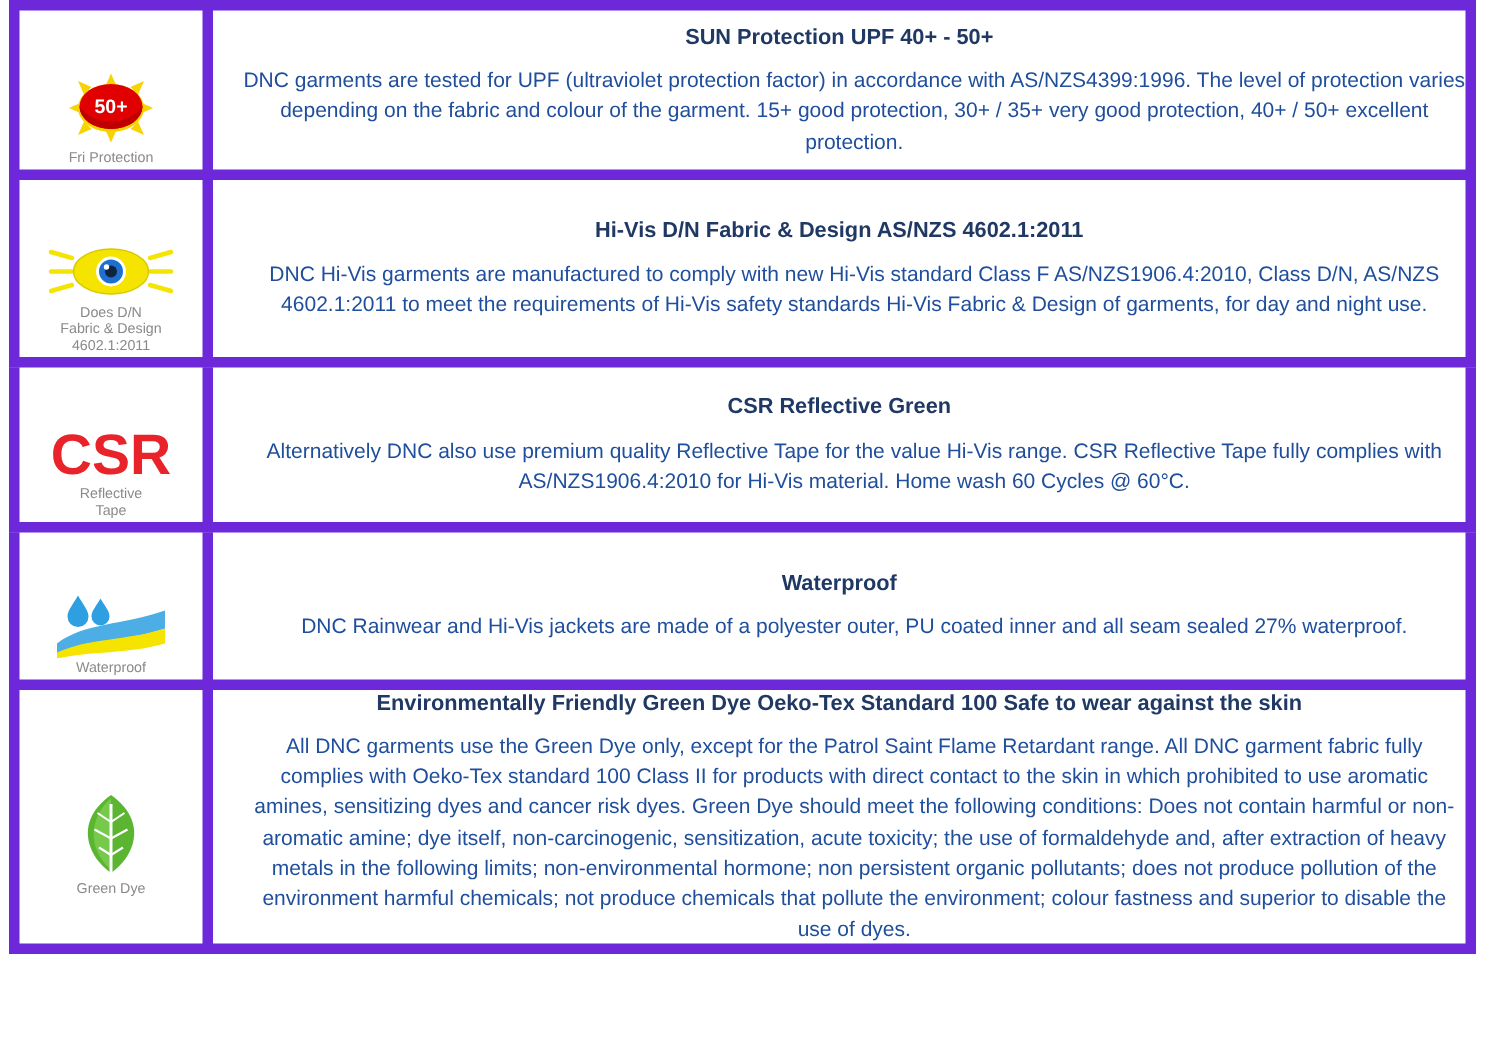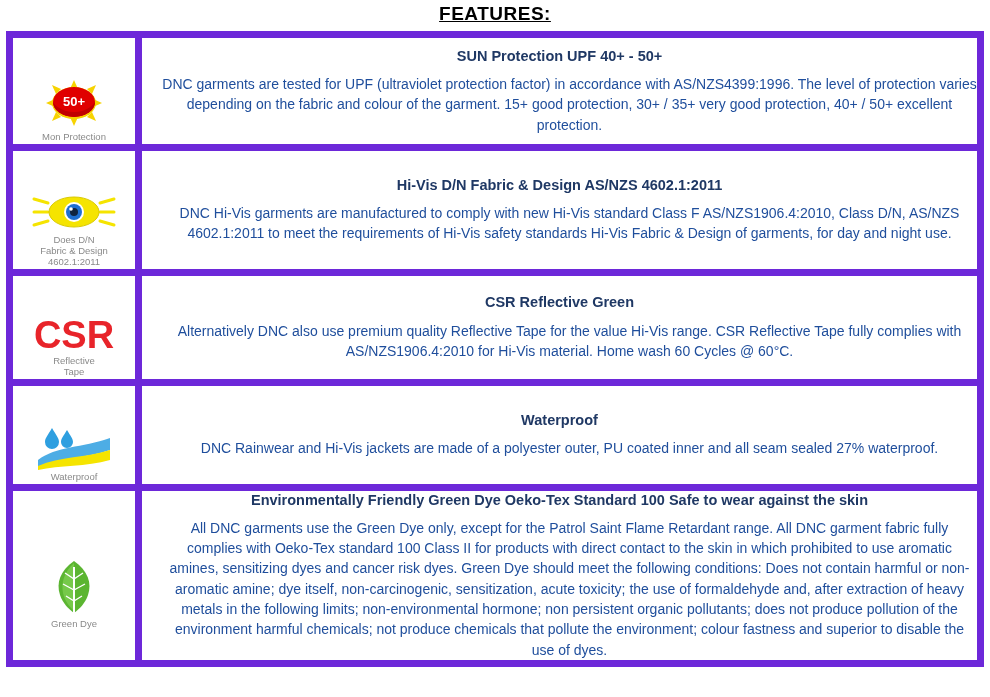--- a/index.html
+++ b/index.html
@@ -140,21 +140,20 @@
     width: 60px;
     height: 58px;
     margin: 0 auto;
   }
 </style>
 </head>
 <body>
 
 <div class="page">
 
-  <div class="title">FEATURES:</div>
 
   <table class="features">
     <tbody>
 
       <tr>
         <td class="icon-cell">
           <div class="icon-box">
             <div class="sun-icon">
               <svg class="sun-rays" viewBox="0 0 56 46" xmlns="http://www.w3.org/2000/svg" aria-hidden="true">
                 <g fill="#f7d300">
@@ -165,21 +164,21 @@
                   <polygon points="6,5 15,9 10,14"></polygon>
                   <polygon points="50,5 41,9 46,14"></polygon>
                   <polygon points="6,41 15,37 10,32"></polygon>
                   <polygon points="50,41 41,37 46,32"></polygon>
                 </g>
                 <ellipse cx="28" cy="23" rx="22" ry="16" fill="#f7d300"></ellipse>
               </svg>
               <div class="sun-disc"></div>
               <div class="sun-label">50+</div>
             </div>
-            <div class="icon-caption">Mon Protection</div>
+            <div class="icon-caption">Fri Protection</div>
           </div>
         </td>
         <td class="text-cell">
           <div class="row-heading">SUN Protection UPF 40+ - 50+</div>
           <div class="row-body">DNC garments are tested for UPF (ultraviolet protection factor) in accordance with AS/NZS4399:1996. The level of protection varies depending on the fabric and colour of the garment. 15+ good protection, 30+ / 35+ very good protection, 40+ / 50+ excellent protection.</div>
         </td>
       </tr>
 
       <tr>
         <td class="icon-cell">

